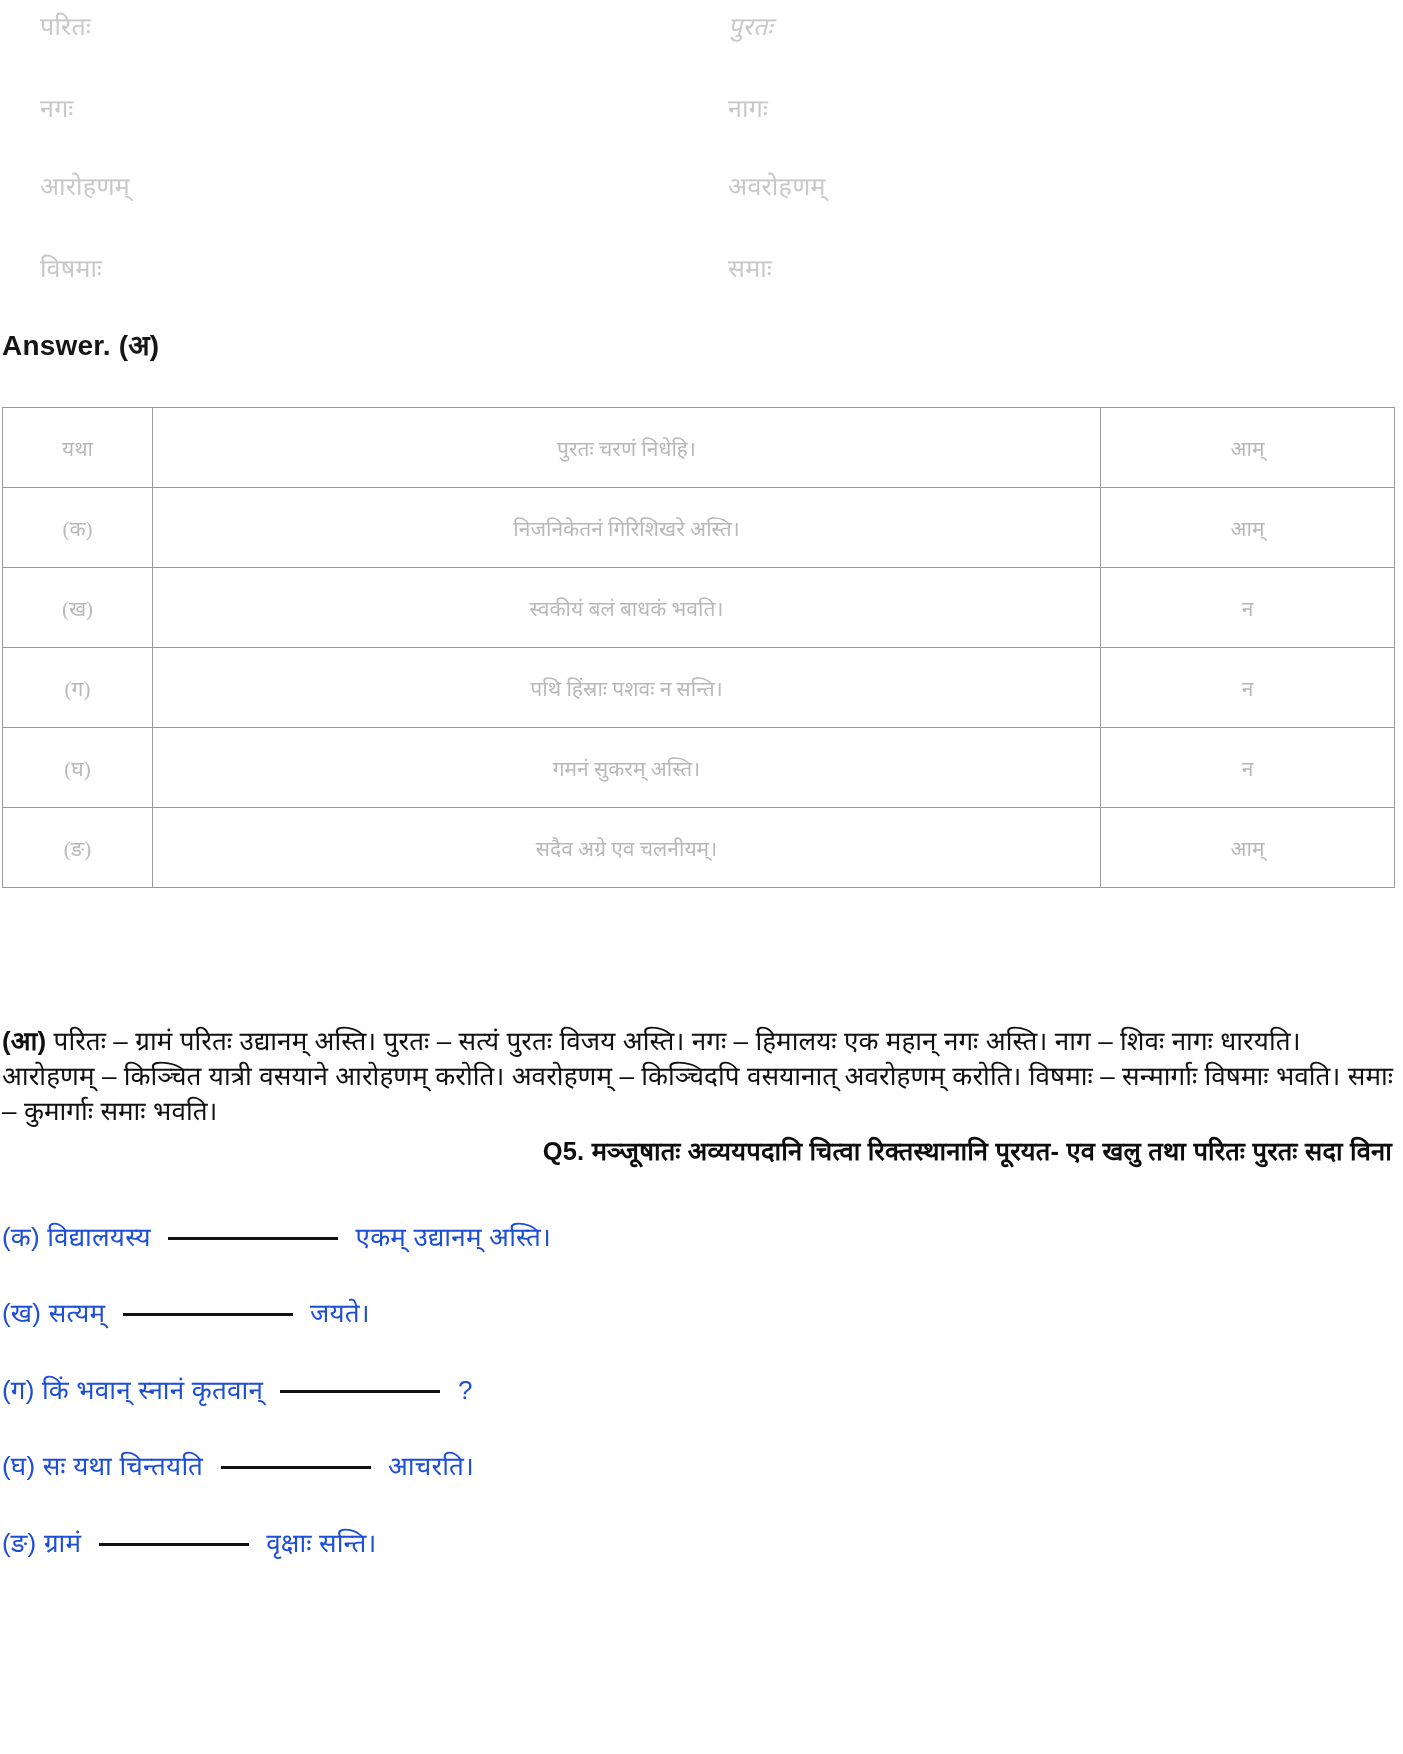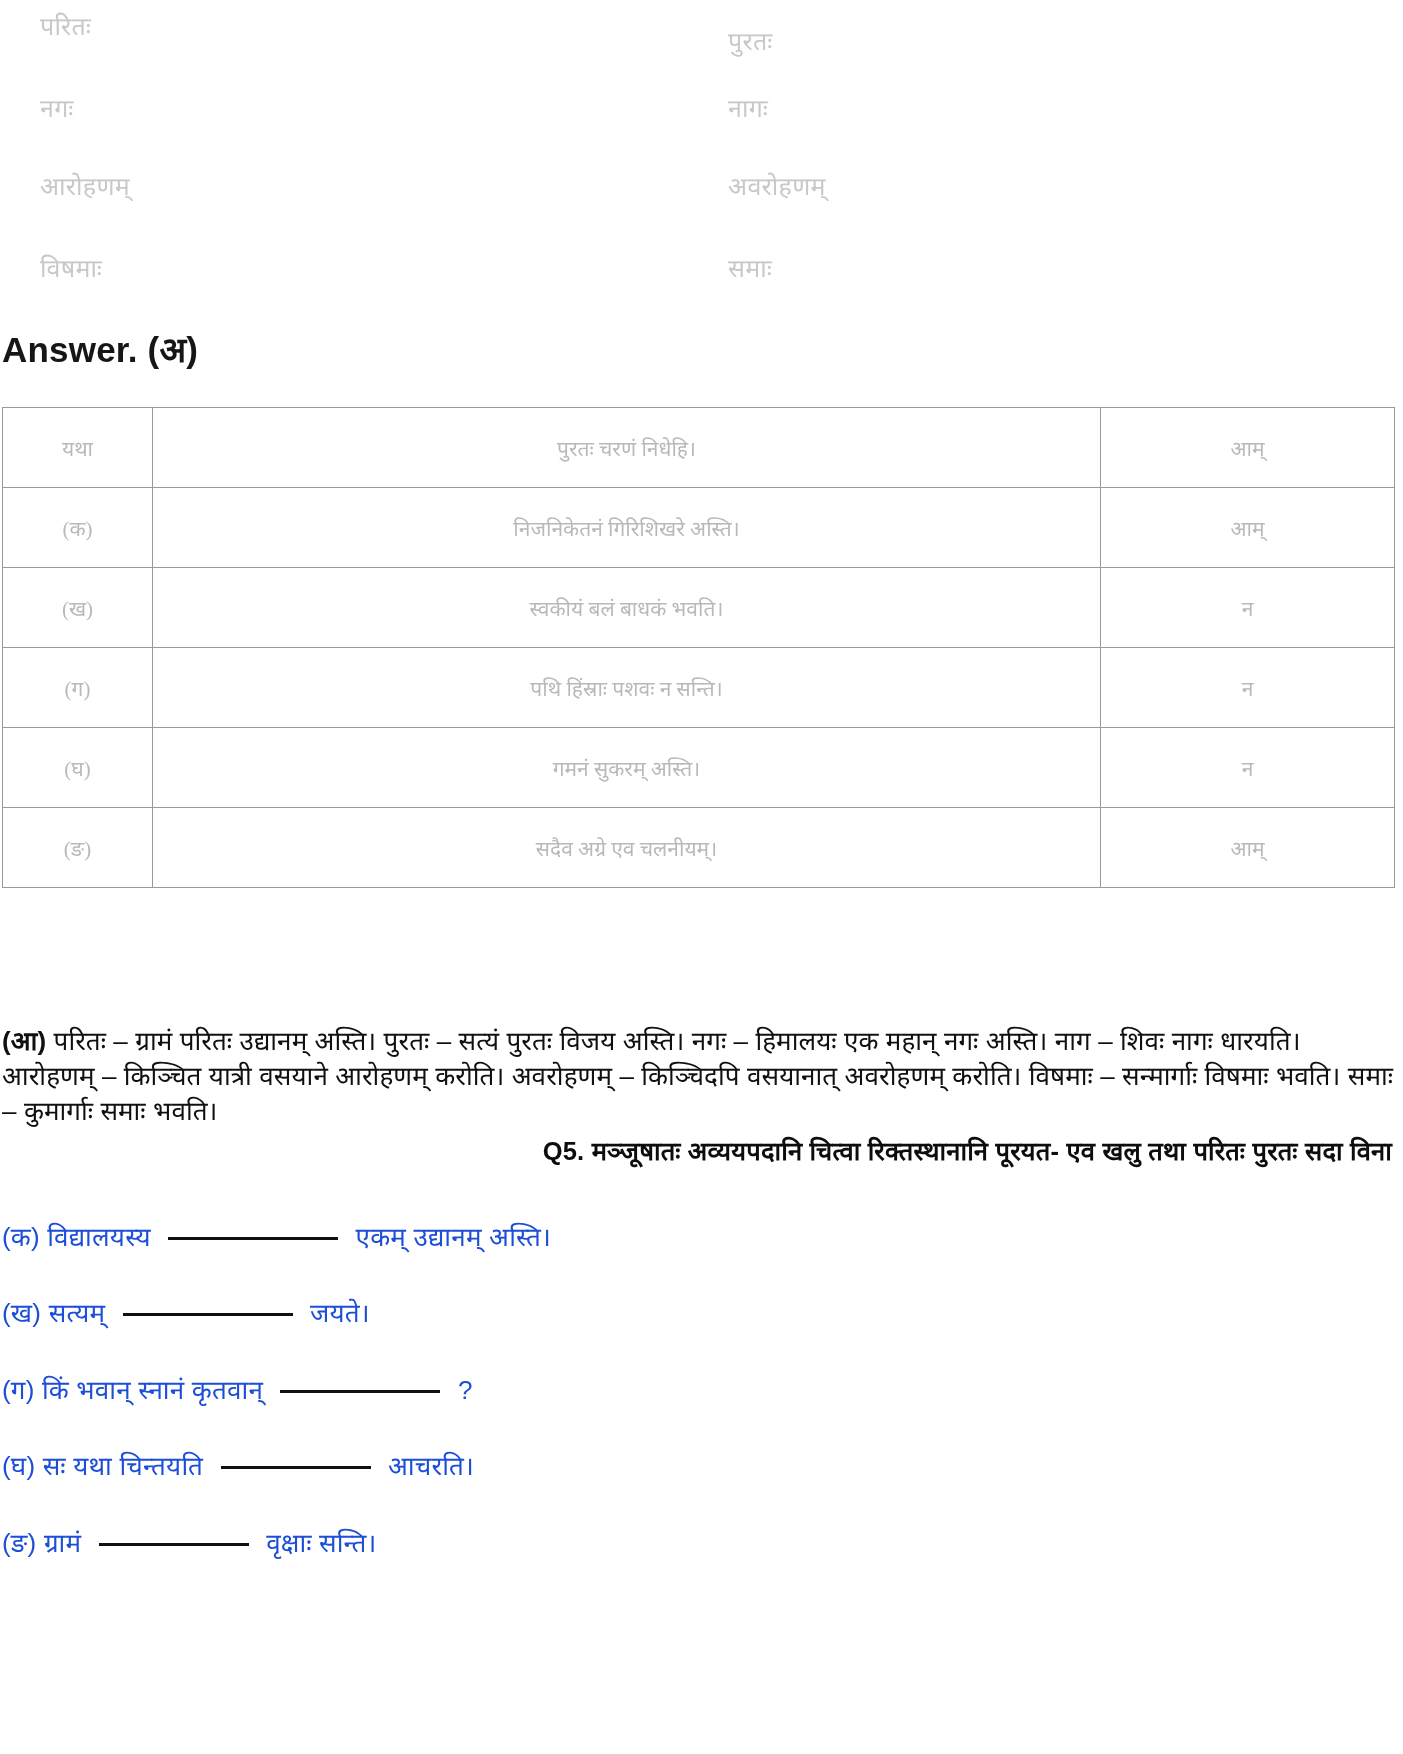--- a/index.html
+++ b/index.html
@@ -34,21 +34,21 @@
     letter-spacing: 0.3px;
   }
   .faded-left  { left: 40px; }
   .faded-right { left: 728px; }
 
   
   .answer-line {
     position: absolute;
     top: 325px;
     left: 2px;
-    font-size: 35px;
+    font-size: 28px;
     font-weight: bold;
     color: #161616;
     letter-spacing: 0.2px;
   }
 
   
   .answer-table {
     position: absolute;
     top: 407px;
     left: 2px;
@@ -115,21 +115,21 @@
   }
   .blank-150 { width: 150px; }
   .blank-160 { width: 160px; }
   .blank-170 { width: 170px; }
 </style>
 </head>
 <body>
 
 <div class="faded-block">
   <div class="faded-word faded-left" style="top:8px;">परितः</div>
-  <div class="faded-word faded-right" style="top:23px;">पुरतः</div>
+  <div class="faded-word faded-right" style="top:8px;font-style:italic;">पुरतः</div>
 
   <div class="faded-word faded-left" style="top:90px;">नगः</div>
   <div class="faded-word faded-right" style="top:90px;">नागः</div>
 
   <div class="faded-word faded-left" style="top:168px;">आरोहणम्</div>
   <div class="faded-word faded-right" style="top:168px;">अवरोहणम्</div>
 
   <div class="faded-word faded-left" style="top:250px;">विषमाः</div>
   <div class="faded-word faded-right" style="top:250px;">समाः</div>
 </div>

